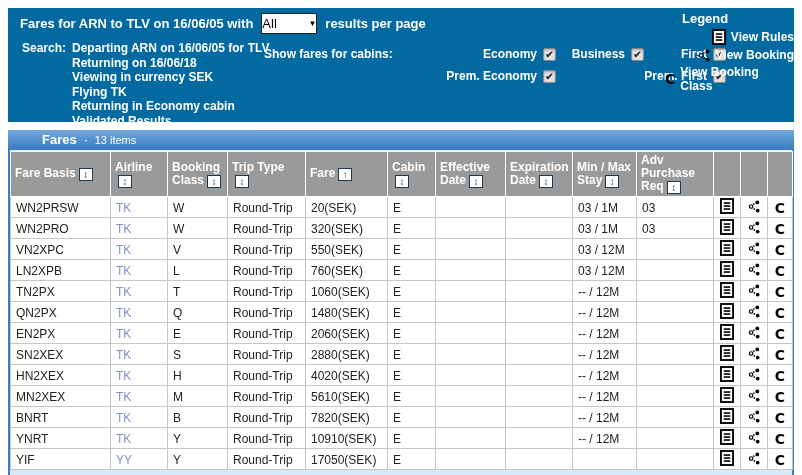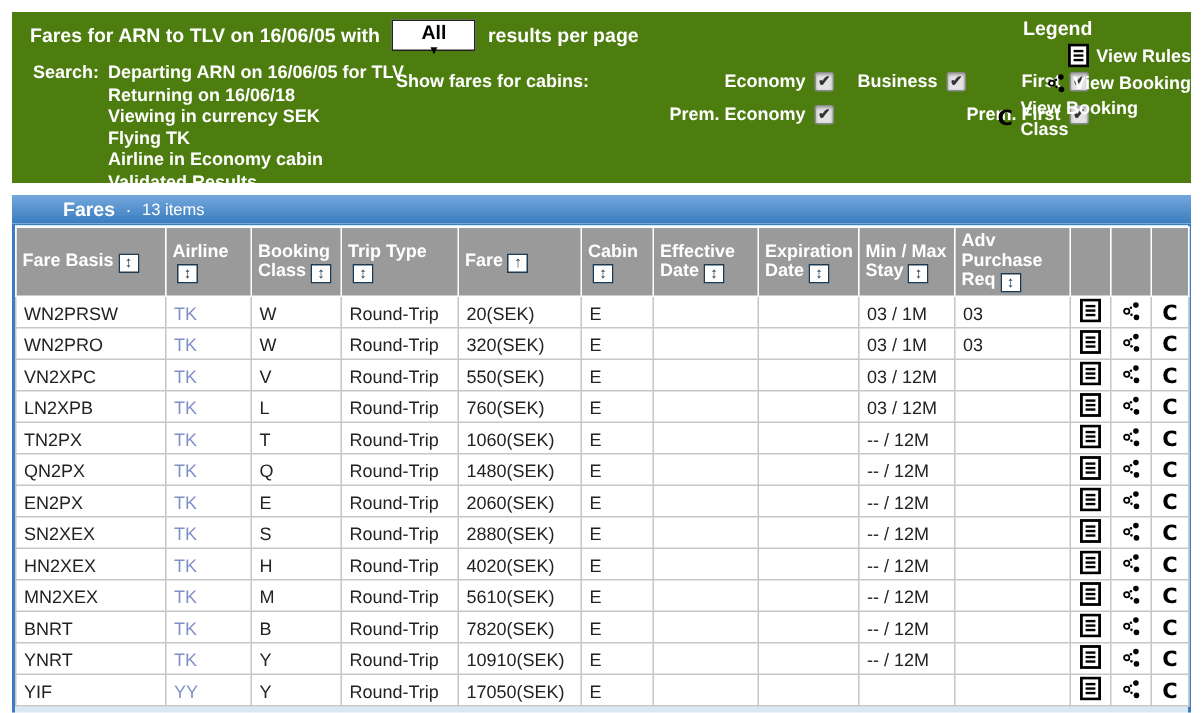--- a/index.html
+++ b/index.html
@@ -1,28 +1,28 @@
 <!DOCTYPE html>
 <html><head>
 <meta charset="utf-8">
 <style>
   * { margin:0; padding:0; box-sizing:border-box; }
   html,body { width:802px; height:475px; background:#fff; overflow:hidden;
               font-family:"Liberation Sans", sans-serif; }
   .page { position:relative; width:786px; margin:8px 0 0 8px; }
 
   
-  .top-panel { position:relative; height:114px; background:#4d7c0f;
+  .top-panel { position:relative; height:114px; background:#0369a1;
                color:#fff; }
   .panel-header { display:flex; align-items:center; gap:8px;
                   padding:5px 0 0 12px; font-size:13px; font-weight:bold; }
   .select-box { display:inline-flex; align-items:center; justify-content:space-between;
                 width:56px; height:21px; background:#fff; border:1px solid #222;
-                color:#000; font-size:13px; font-weight:bold; padding:0 0;
-                cursor:default;flex-direction:column; }
+                color:#000; font-size:13px; font-weight:normal; padding:0 0;
+                cursor:default; }
   .select-box .arrow { font-size:8px; color:#000; }
 
   .search { position:absolute; left:14px; top:33px; display:flex; gap:6px;
             font-size:12px; font-weight:bold; }
   .search-lines div { line-height:14.5px; }
 
   .cabins { position:absolute; left:256px; top:39px; display:flex;gap:24px; }
   .cabins-title { width:146px; font-weight:bold; font-size:12px; }
   .cabin-grid { display:grid; grid-template-columns:122px 88px 82px; row-gap:8px; }
   .cabin-cell { display:flex; justify-content:flex-end; align-items:center;
@@ -83,21 +83,21 @@
       <span>results per page</span>
     </div>
 
     <div class="search">
       <div>Search:</div>
       <div class="search-lines">
         <div>Departing ARN on 16/06/05 for TLV</div>
         <div>Returning on 16/06/18</div>
         <div>Viewing in currency SEK</div>
         <div>Flying TK</div>
-        <div>Airline in Economy cabin</div>
+        <div>Returning in Economy cabin</div>
         <div>Validated Results</div>
       </div>
     </div>
 
     <div class="cabins">
       <div class="cabins-title">Show fares for cabins:</div>
       <div class="cabin-grid">
         <div class="cabin-cell">
           <span>Economy</span>
           <span class="checkbox">✔</span>

